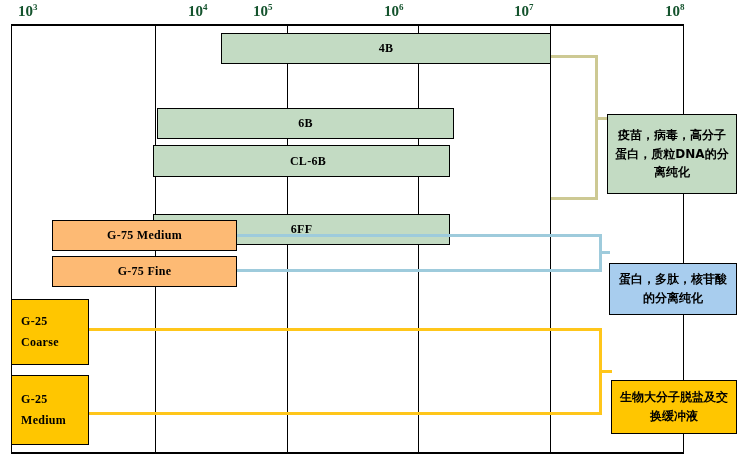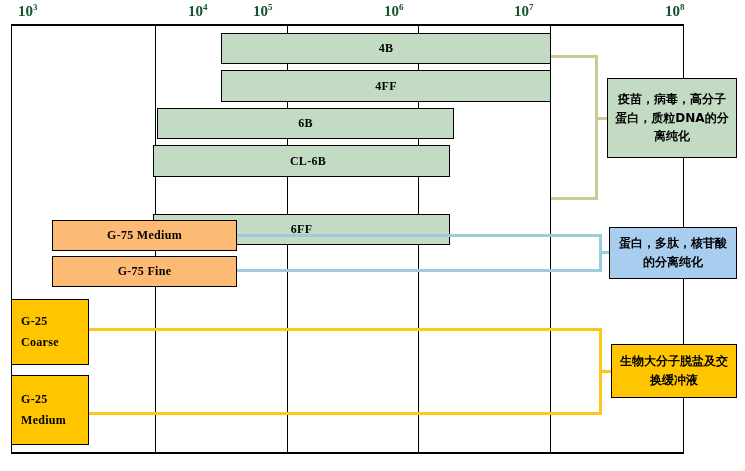--- a/index.html
+++ b/index.html
@@ -83,20 +83,21 @@
     font-family: "DejaVu Sans", "Liberation Sans", sans-serif;
     font-size: 12px;
     font-weight: bold;
     color: #000000;
     text-align: center;
     line-height: 1.55;
     display: flex;
     align-items: center;
     justify-content: center;
     padding: 2px 5px;
+    margin-top: 36px;
   }
   .callout.green  { background: #c3dbc3; }
   .callout.blue   { background: #a8cdee; }
   .callout.yellow { background: #ffc600; }
 
   
   .connector {
     position: absolute;
     box-sizing: border-box;
     background: transparent;
@@ -153,23 +154,20 @@
   <div class="gridline" style="left:418px; top:24px; height:430px;"></div>
   <div class="gridline" style="left:550px; top:24px; height:430px;"></div>
   <div class="gridline" style="left:683px; top:24px; height:430px;"></div>
 
   <div class="connector conn-green" style="left:551px; top:55px; width:47px; height:145px;"></div>
   <div class="stub green" style="left:596px; top:117px; width:12px; height:3px;"></div>
 
   <div class="bar green" style="left:221px; top:33px; width:330px; height:31px;">
     <span>4B</span>
   </div>
-  <div class="bar green" style="left:221px; top:70px; width:330px; height:32px;">
-    <span>4FF</span>
-  </div>
   <div class="bar green" style="left:157px; top:108px; width:297px; height:31px;">
     <span>6B</span>
   </div>
   <div class="bar green" style="left:153px; top:145px; width:297px; height:32px;padding-left:13px;">
     <span>CL-6B</span>
   </div>
   <div class="bar green" style="left:153px; top:183px; width:297px; height:31px;margin-top:31px;">
     <span>6FF</span>
   </div>
 

